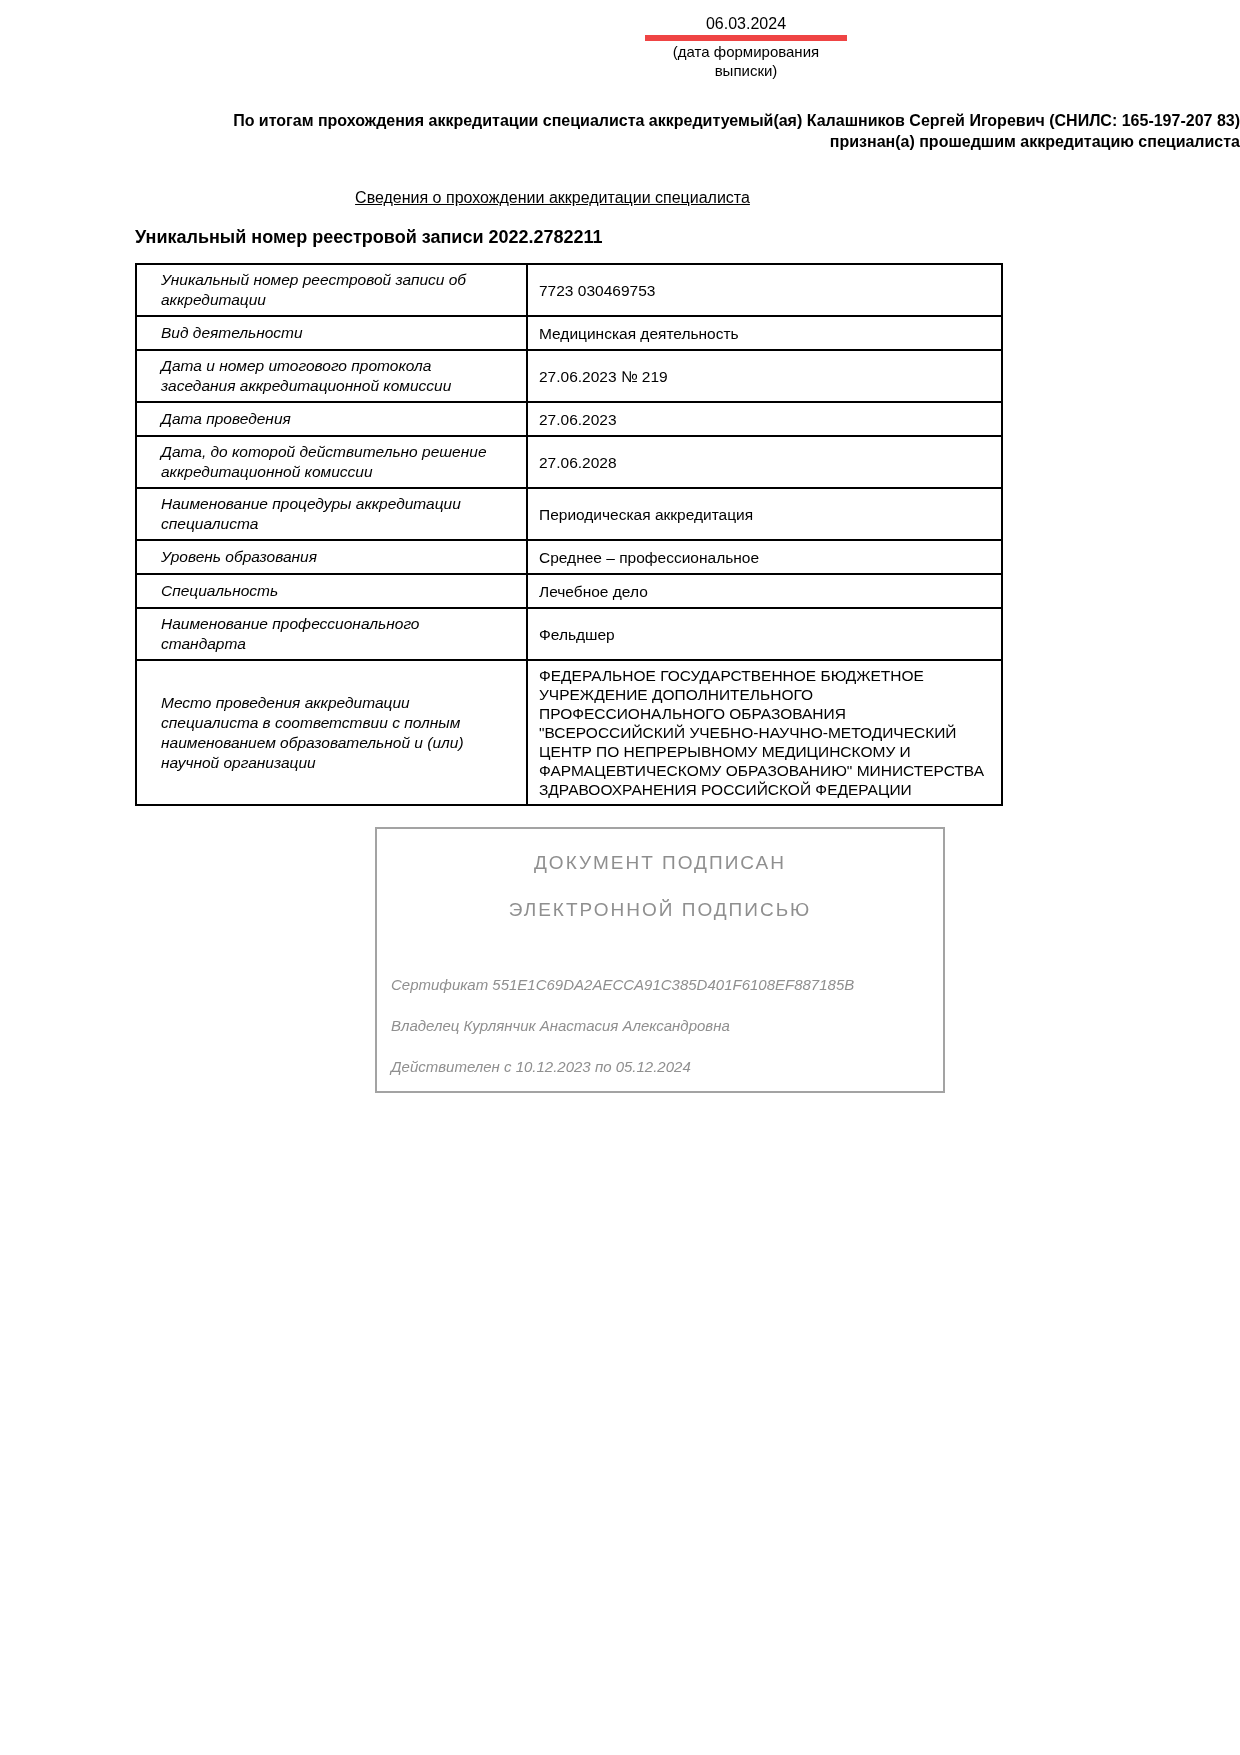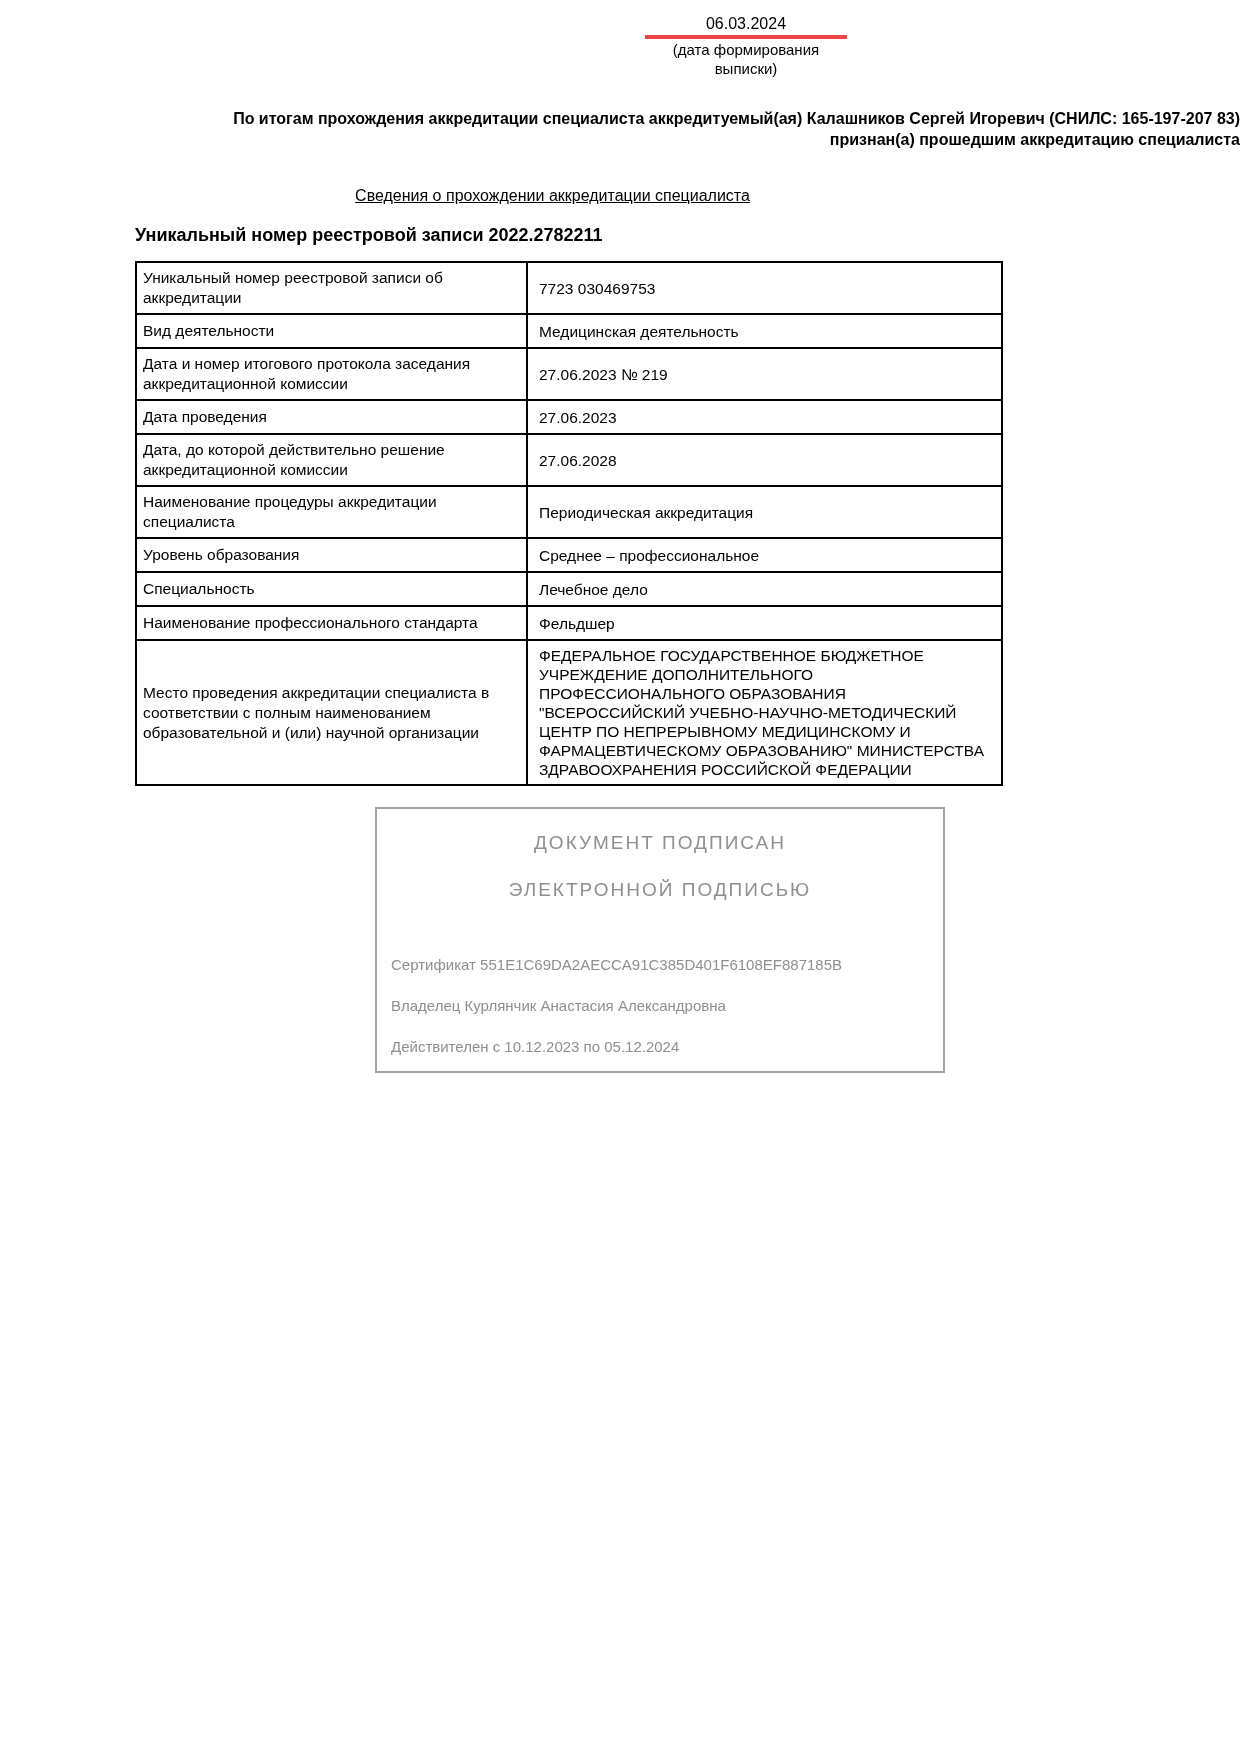--- a/index.html
+++ b/index.html
@@ -16,21 +16,21 @@
   }
   .page{position:relative;width:1240px;height:1755px;background:#fff;}
 
   .doc-title{
     padding-top:152px;margin-left:135px;width:835px;
     text-align:center;font-weight:bold;font-size:19px;line-height:37px;
   }
   .title-line{white-space:nowrap;}
 
   .date-block{margin-left:645px;margin-top:14px;width:202px;text-align:center;}
-  .date-value{font-size:16px;line-height:19px;border-bottom:4px solid #ef4444;padding-bottom:2px;}
+  .date-value{font-size:16px;line-height:19px;border-bottom:6px solid #ef4444;padding-bottom:2px;}
   .date-caption{font-size:15px;line-height:19px;padding-top:1px;}
 
   .intro{margin-top:30px;width:100%;text-align:right;font-size:16px;line-height:21px;font-weight:bold;}
   .intro-line{white-space:nowrap;}
 
   .section-heading{
     margin-top:36px;margin-left:135px;width:835px;
     text-align:center;font-size:16px;line-height:20px;
     text-decoration:underline;
   }
@@ -41,21 +41,21 @@
 
   table.acc-table{
     margin-top:15px;margin-left:135px;
     border-collapse:collapse;width:868px;table-layout:fixed;
   }
   .acc-table td{
     border:2px solid #000;
     font-size:15.5px;
     vertical-align:middle;
   }
-  .acc-table td.lbl{padding:5px 6px;line-height:20px;}
+  .acc-table td.lbl{padding:5px 24px;line-height:20px;font-style:italic;}
   .acc-table td.val{padding:5px 6px 5px 11px;line-height:19px;}
   .acc-table tr:nth-child(1) td{height:48px;}
   .acc-table tr:nth-child(2) td{height:34px;}
   .acc-table tr:nth-child(3) td{height:48px;}
   .acc-table tr:nth-child(4) td{height:34px;}
   .acc-table tr:nth-child(5) td{height:48px;}
   .acc-table tr:nth-child(6) td{height:48px;}
   .acc-table tr:nth-child(7) td{height:34px;}
   .acc-table tr:nth-child(8) td{height:34px;}
   .acc-table tr:nth-child(9) td{height:34px;}
@@ -64,21 +64,21 @@
   .stamp{
     margin-top:21px;margin-left:375px;
     width:570px;height:266px;
     border:2px solid var(--stamp-border);
     color:var(--stamp-text);
     padding:24px 14px 0 14px;
   }
   .stamp-title{text-align:center;font-size:19px;letter-spacing:2px;line-height:20px;}
   .stamp-title2{margin-top:27px;}
   .stamp-details{margin-top:56px;font-size:15px;}
-  .stamp-details > div{line-height:18px;margin-bottom:23px;}
+  .stamp-details > div{line-height:18px;margin-bottom:23px;font-style:italic;}
 </style>
 </head>
 <body>
 
 <div class="page">
 
 
   <div class="date-block">
     <div class="date-value">06.03.2024</div>
     <div class="date-caption">(дата формирования выписки)</div>

